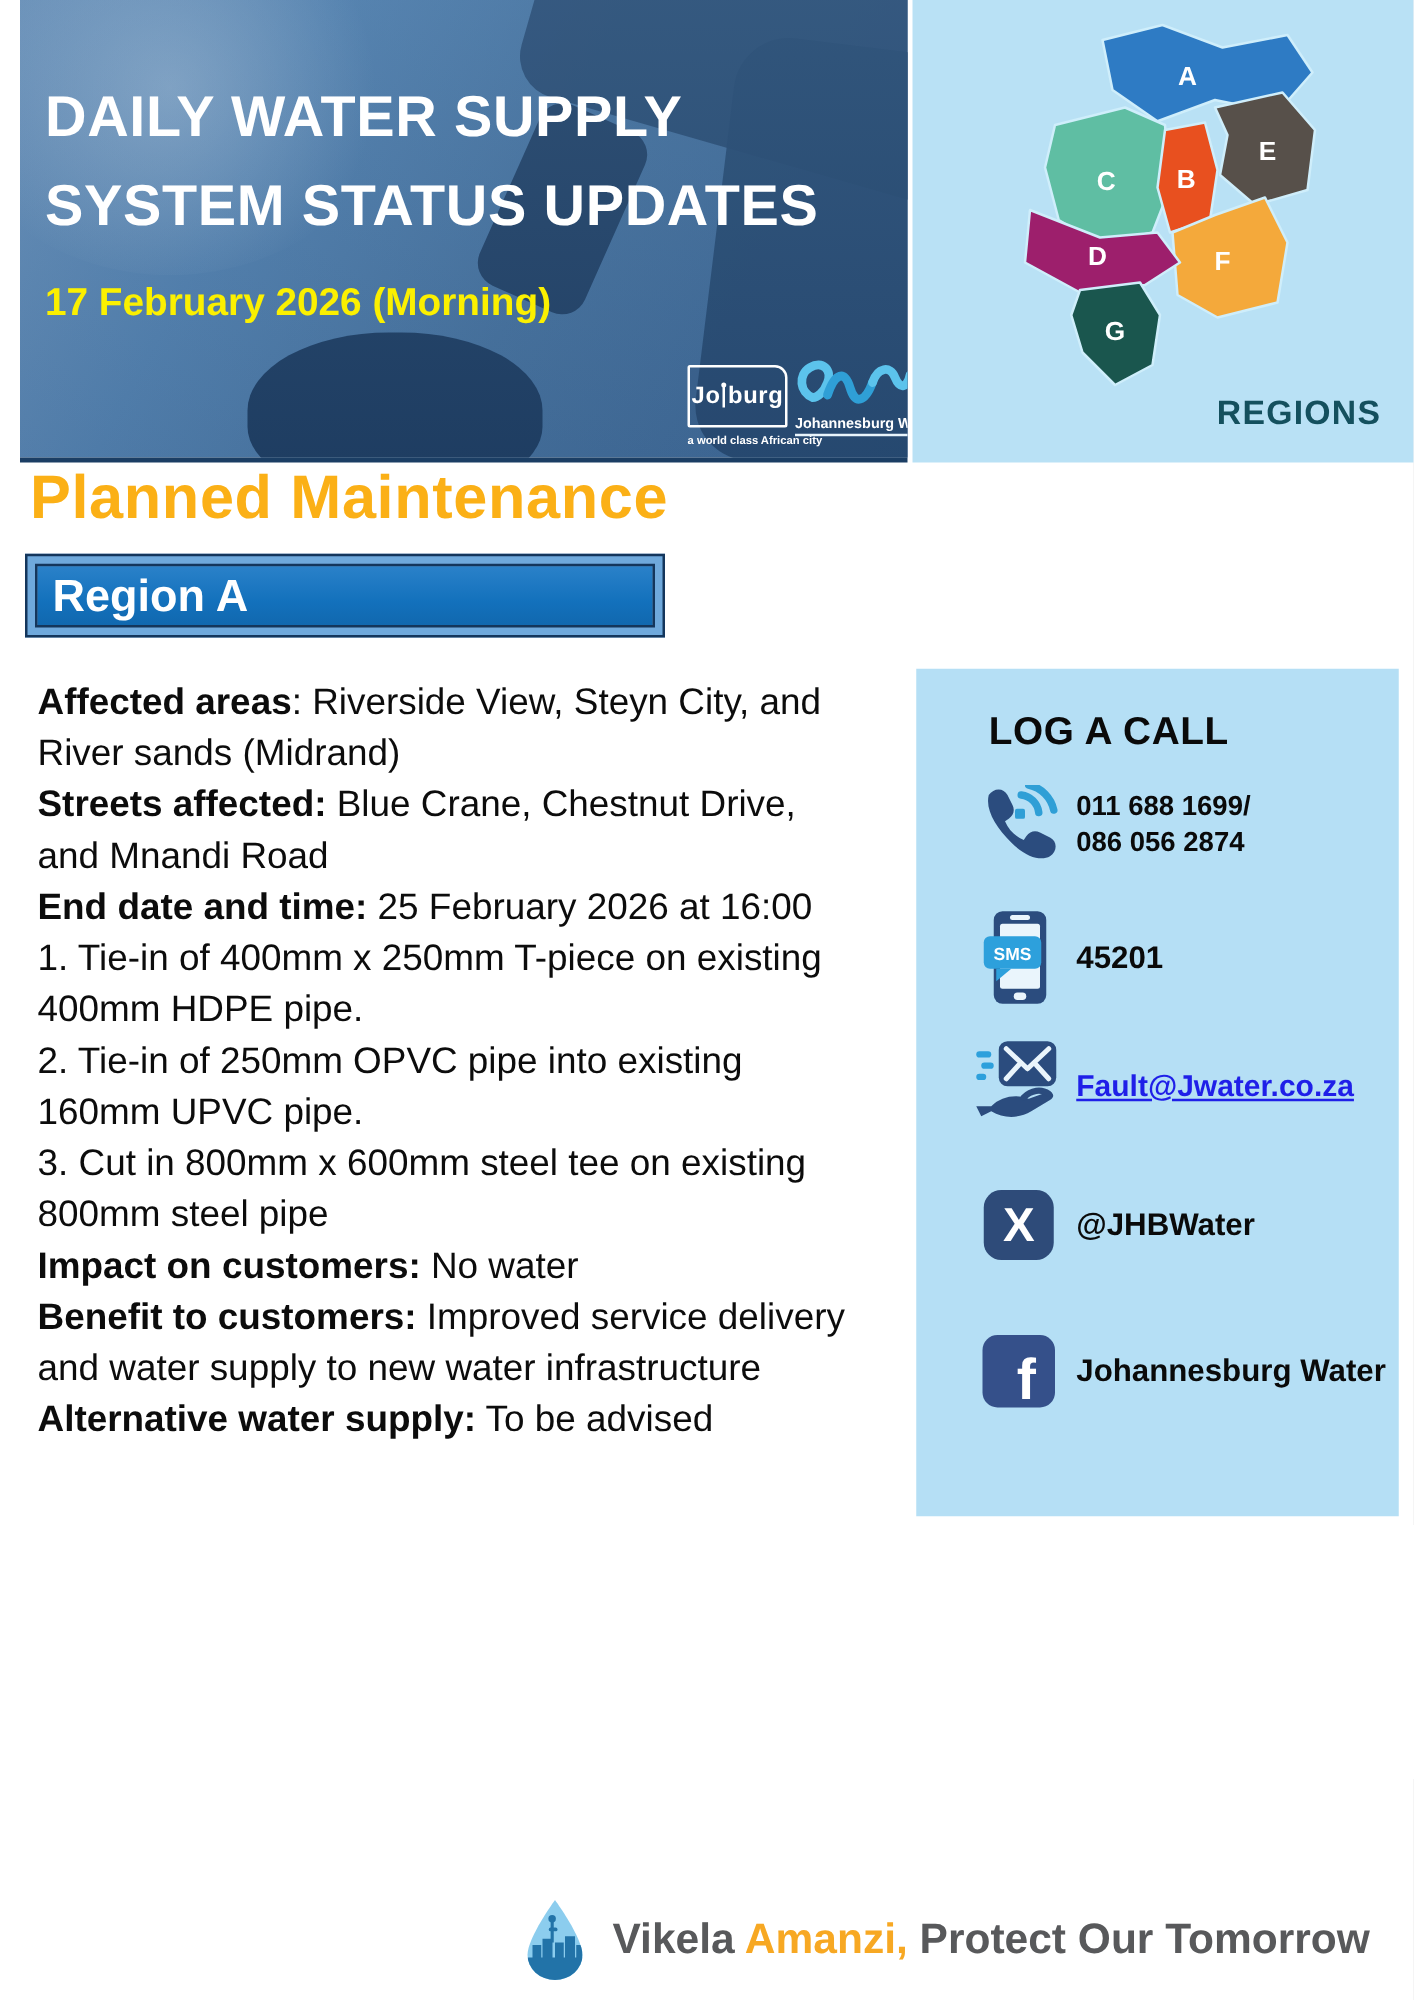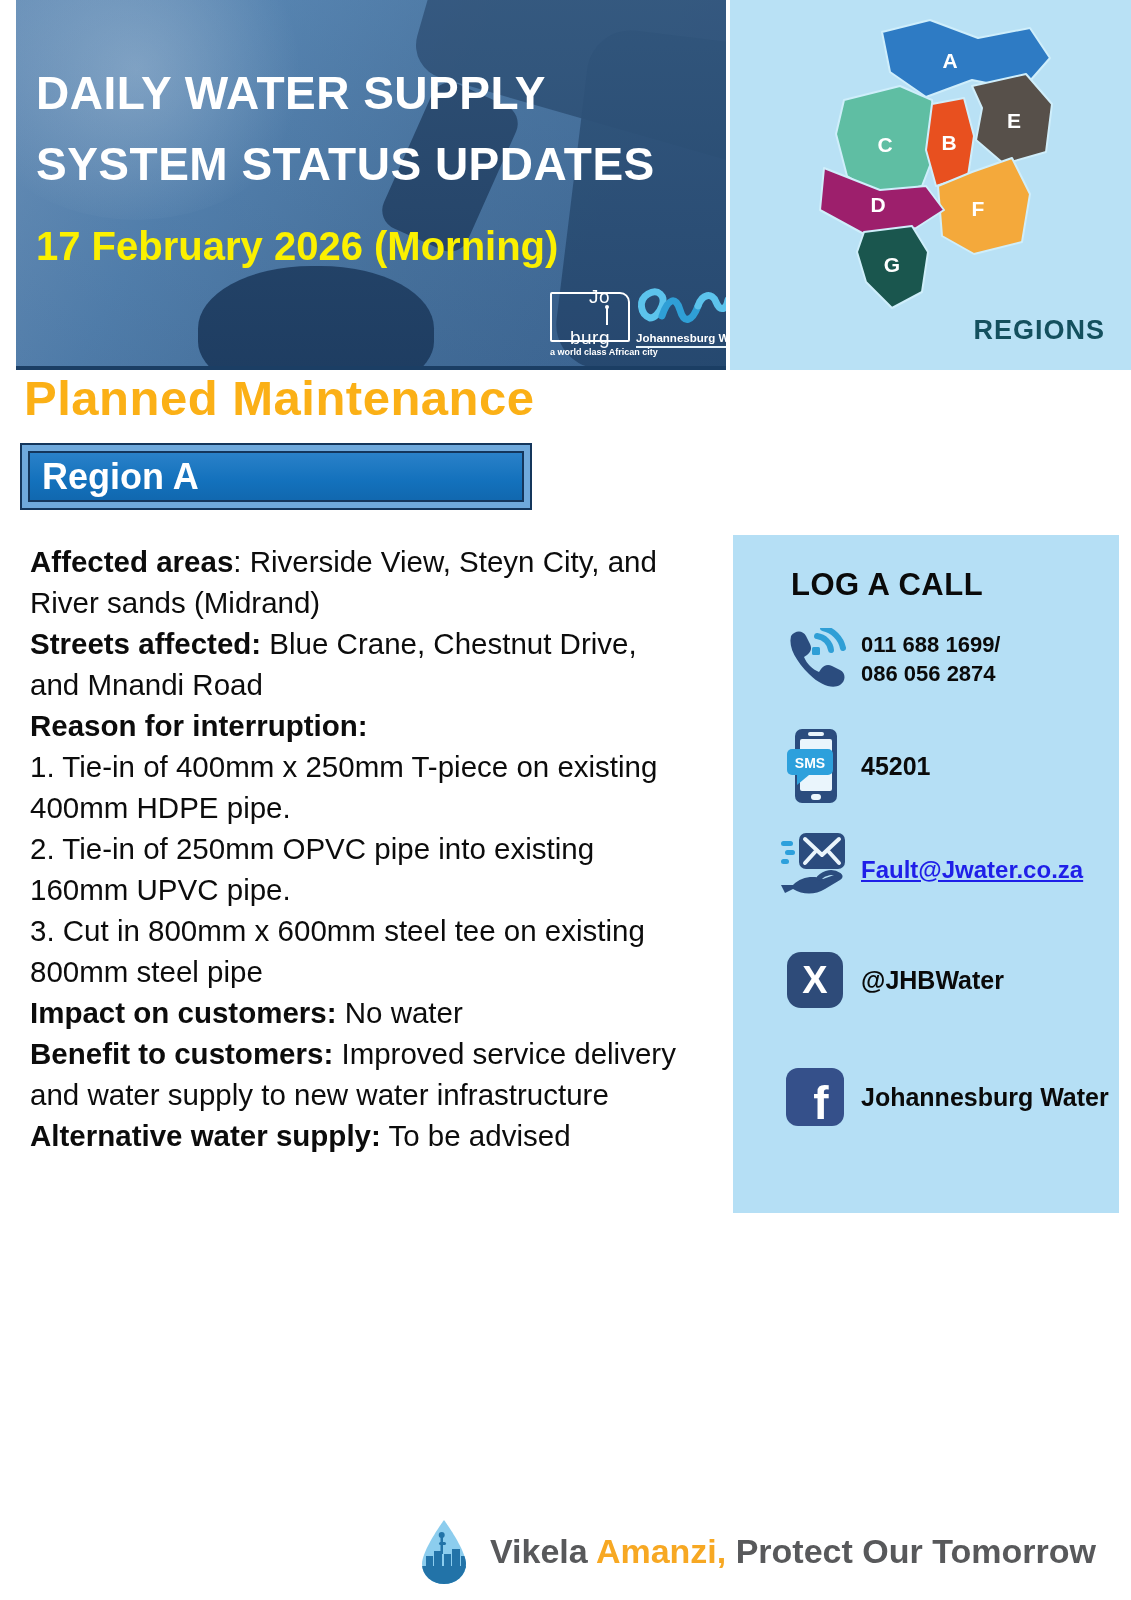--- a/index.html
+++ b/index.html
@@ -19,27 +19,27 @@
     transform:rotate(7deg);border-radius:44px;}
   .ph-spout{left:388px;top:88px;width:92px;height:158px;background:#203f63;
     transform:rotate(24deg);border-radius:20px;}
   .ph-coil{left:182px;top:266px;width:236px;height:130px;background:#1d3c60;
     border-radius:48% 48% 42% 42%;}
   .ph-mist{left:0;top:0;width:730px;height:366px;
     background:linear-gradient(180deg,rgba(90,130,170,.25) 0%,rgba(40,70,110,.15) 100%);}
 
   .hdr-title{left:20px;top:58px;width:690px;color:#ffffff;font-weight:bold;
     font-size:46px;line-height:71px;letter-spacing:.5px;}
-  .hdr-date{left:20px;top:224px;color:#fbf000;font-weight:bold;font-size:40px;}
+  .hdr-date{left:20px;top:224px;color:#fbf000;font-weight:bold;font-size:31px;}
 
   
   .joburg{left:534px;top:292px;width:82px;color:#fff;}
   .joburg-box{width:76px;height:46px;border:2px solid #ffffff;border-radius:2px 10px 2px 2px;
     display:flex;align-items:center;justify-content:center;background:rgba(40,70,110,.25);}
-  .joburg-name{font-size:19px;font-weight:normal;letter-spacing:.5px;display:flex;align-items:flex-end;flex-direction:column;}
+  .joburg-name{font-size:19px;font-weight:bold;letter-spacing:.5px;display:flex;align-items:flex-end;}
   .joburg-tower{display:inline-block;width:2px;height:17px;background:#fff;margin:0 2px 2px 2px;
     position:relative;}
   .joburg-tower:before{content:"";position:absolute;top:-3px;left:-1px;width:4px;height:4px;
     border-radius:50%;background:#fff;}
   .joburg-tag{margin-top:5px;font-size:9px;font-weight:bold;white-space:nowrap;}
 
   
   .jwlogo{left:620px;top:284px;width:100px;color:#fff;}
   .jw-label{font-size:11.5px;font-weight:bold;border-bottom:2px solid #e8f4fb;
     padding-bottom:2px;margin-top:2px;white-space:nowrap;}
@@ -150,21 +150,21 @@
 
   <div class="abs pm-heading">Planned Maintenance</div>
 
   <div class="abs region-btn">
     <div class="region-btn-inner">Region A</div>
   </div>
 
   <div class="abs details" id="details">
       <div class="dline"><strong class="dlabel">Affected areas</strong><span class="dtext">: Riverside View, Steyn City, and River sands (Midrand)</span></div>
       <div class="dline"><strong class="dlabel">Streets affected:</strong><span class="dtext"> Blue Crane, Chestnut Drive, and Mnandi Road</span></div>
-      <div class="dline"><strong class="dlabel">Reason for interruption:</strong><span class="dtext"></span></div>
+      <div class="dline"><strong class="dlabel">End date and time:</strong><span class="dtext"> 25 February 2026 at 16:00</span></div>
       <div class="dline"><span class="dtext">1. Tie-in of 400mm x 250mm T-piece on existing 400mm HDPE pipe.</span></div>
       <div class="dline"><span class="dtext">2. Tie-in of 250mm OPVC pipe into existing 160mm UPVC pipe.</span></div>
       <div class="dline"><span class="dtext">3. Cut in 800mm x 600mm steel tee on existing 800mm steel pipe</span></div>
       <div class="dline"><strong class="dlabel">Impact on customers:</strong><span class="dtext"> No water</span></div>
       <div class="dline"><strong class="dlabel">Benefit to customers:</strong><span class="dtext"> Improved service delivery and water supply to new water infrastructure</span></div>
       <div class="dline"><strong class="dlabel">Alternative water supply:</strong><span class="dtext"> To be advised</span></div>
     </div>
 
   <div class="abs sidebar">
     <div class="sb-title">LOG A CALL</div>

